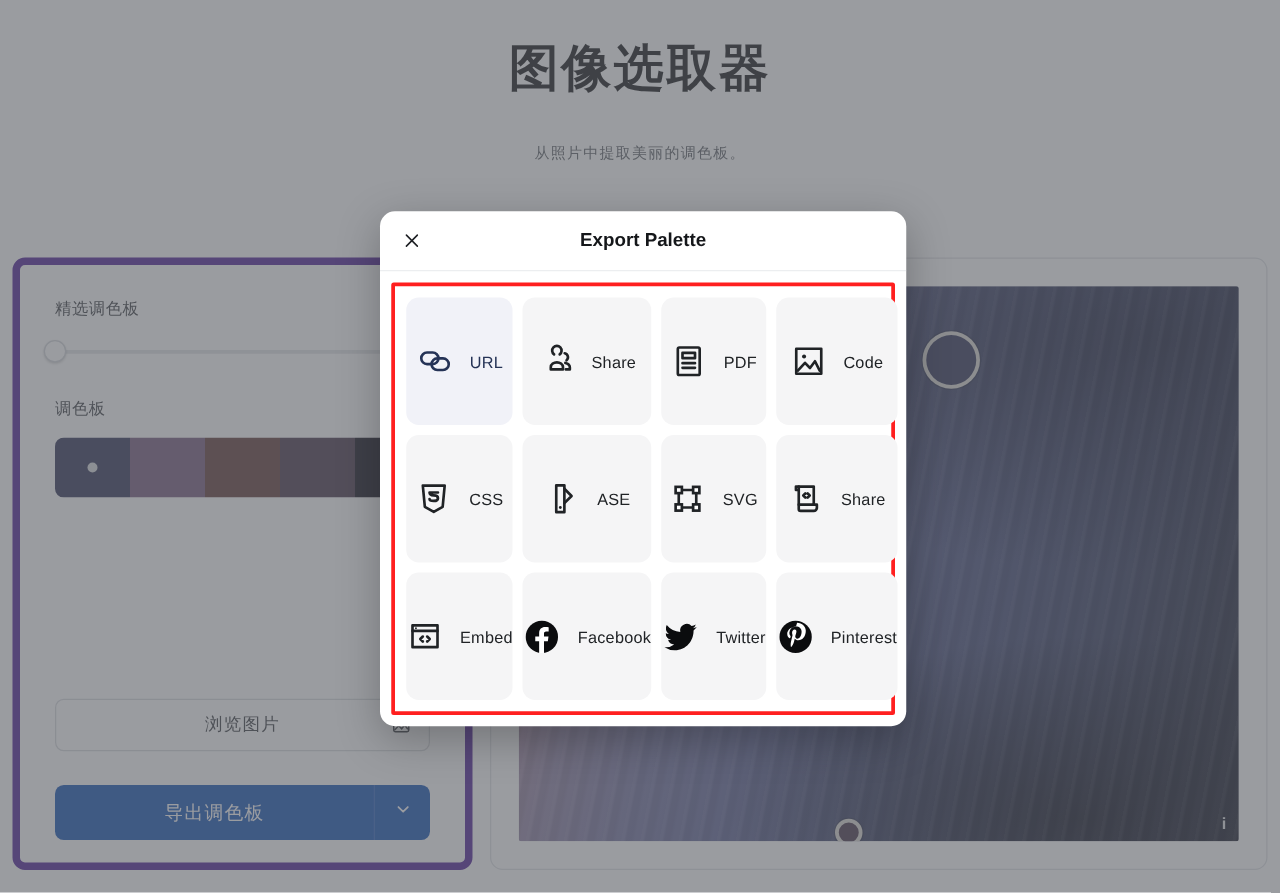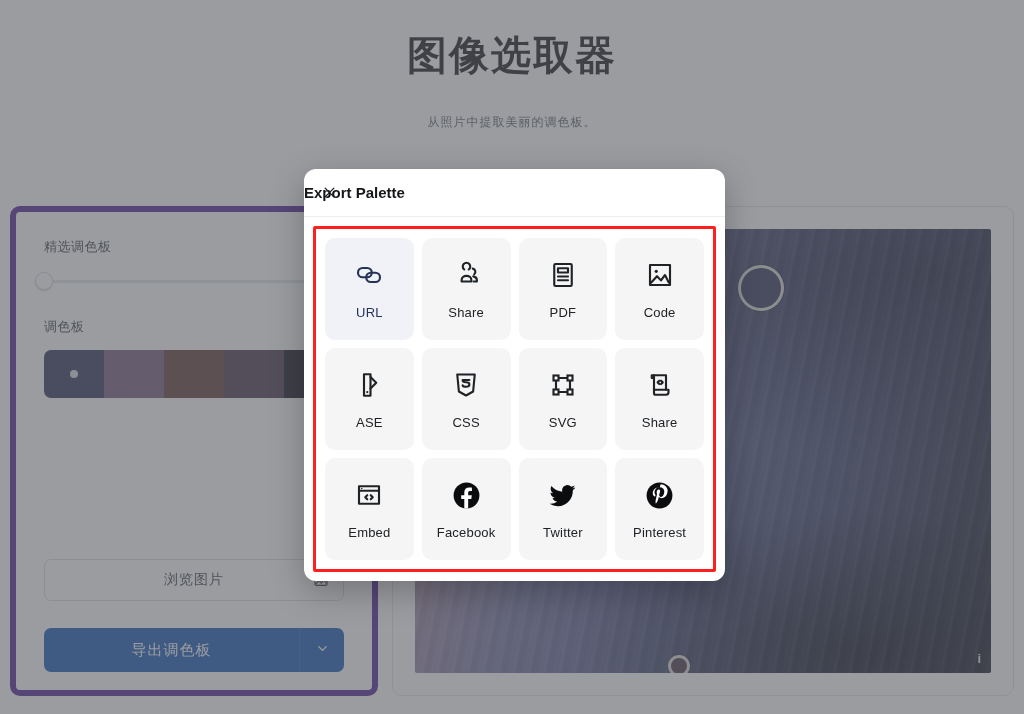--- a/index.html
+++ b/index.html
@@ -231,21 +231,21 @@
     border-radius: 12px;
     box-shadow: 0 10px 34px rgba(0,0,0,.26);
     z-index: 20;
     overflow: hidden;
   }
   .modal-head {
     height: 48px;
     position: relative;
     display: flex;
     align-items: center;
-    justify-content: flex-start;
+    justify-content: center;
     border-bottom: 1px solid #eceef0;
   }
   .modal-title {
     font-size: 15px;
     font-weight: bold;
     color: #15171a;
   }
   .modal-close {
     position: absolute;
     left: 14px; top: 50%;
@@ -268,21 +268,21 @@
   .grid {
     display: grid;
     grid-template-columns: repeat(4, 1fr);
     gap: 8px;
   }
   .tile {
     height: 102px;
     border-radius: 10px;
     background: #f5f5f6;
     display: flex;
-    flex-direction: column;
+    flex-direction: row;
     align-items: center;
     justify-content: center;
     gap: 13px;
     color: #202326;
   }
   .tile.selected {
     background: #f1f2f8;
     color: #253356;
   }
   .tile .tile-label {
@@ -429,36 +429,36 @@
                 <circle cx="9" cy="9" r="1.3" fill="#202326" stroke="none"></circle>
                 <path d="M5 18l4.6-5 3.2 3.3L16 12l3 6"></path>
               </svg>
             </span>
             <span class="tile-label">Code</span>
           </div>
 
           <div class="tile">
             <span class="tile-icon">
               <svg width="30" height="30" viewBox="0 0 24 24" fill="none" stroke="#202326" stroke-width="1.7" stroke-linecap="round" stroke-linejoin="round">
+                <path d="M5 3.6h14l-1.3 13.6L12 20.4 6.3 17.2z"></path>
+                <path d="M9.3 8h5.4M9.3 8c0 1.4 1.2 1.8 2.7 1.8 1.5 0 2.7.4 2.7 1.8 0 1.4-1.2 1.8-2.7 1.8-1.5 0-2.7-.4-2.7-1.2"></path>
+              </svg>
+            </span>
+            <span class="tile-label">CSS</span>
+          </div>
+
+          <div class="tile">
+            <span class="tile-icon">
+              <svg width="30" height="30" viewBox="0 0 24 24" fill="none" stroke="#202326" stroke-width="1.7" stroke-linecap="round" stroke-linejoin="round">
                 <rect x="8" y="3.4" width="5.2" height="17.2"></rect>
                 <path d="M13.2 5.6l4.6 4.6-4.6 4.6"></path>
                 <circle cx="10.6" cy="17.6" r=".9" fill="#202326" stroke="none"></circle>
               </svg>
             </span>
             <span class="tile-label">ASE</span>
-          </div>
-
-          <div class="tile">
-            <span class="tile-icon">
-              <svg width="30" height="30" viewBox="0 0 24 24" fill="none" stroke="#202326" stroke-width="1.7" stroke-linecap="round" stroke-linejoin="round">
-                <path d="M5 3.6h14l-1.3 13.6L12 20.4 6.3 17.2z"></path>
-                <path d="M9.3 8h5.4M9.3 8c0 1.4 1.2 1.8 2.7 1.8 1.5 0 2.7.4 2.7 1.8 0 1.4-1.2 1.8-2.7 1.8-1.5 0-2.7-.4-2.7-1.2"></path>
-              </svg>
-            </span>
-            <span class="tile-label">CSS</span>
           </div>
 
           <div class="tile">
             <span class="tile-icon">
               <svg width="30" height="30" viewBox="0 0 24 24" fill="none" stroke="#202326" stroke-width="1.7">
                 <path d="M7.6 6.4h8.8M7.6 17.6h8.8M6.4 7.6v8.8M17.6 7.6v8.8"></path>
                 <rect x="4.4" y="4.4" width="4" height="4" fill="#ffffff"></rect>
                 <rect x="15.6" y="4.4" width="4" height="4" fill="#ffffff"></rect>
                 <rect x="4.4" y="15.6" width="4" height="4" fill="#ffffff"></rect>
                 <rect x="15.6" y="15.6" width="4" height="4" fill="#ffffff"></rect>

